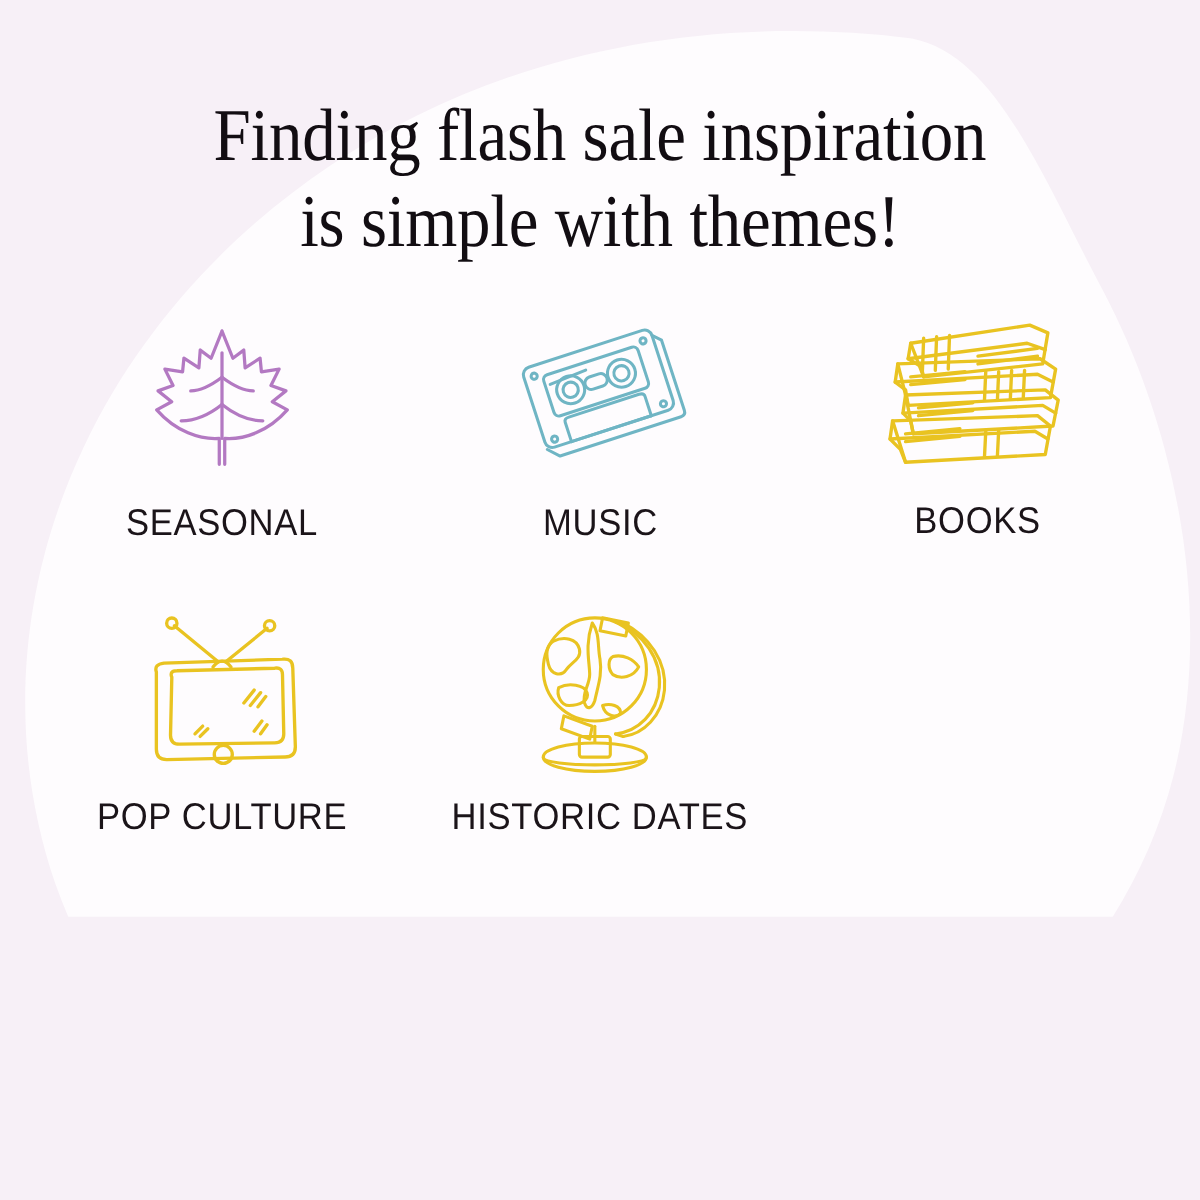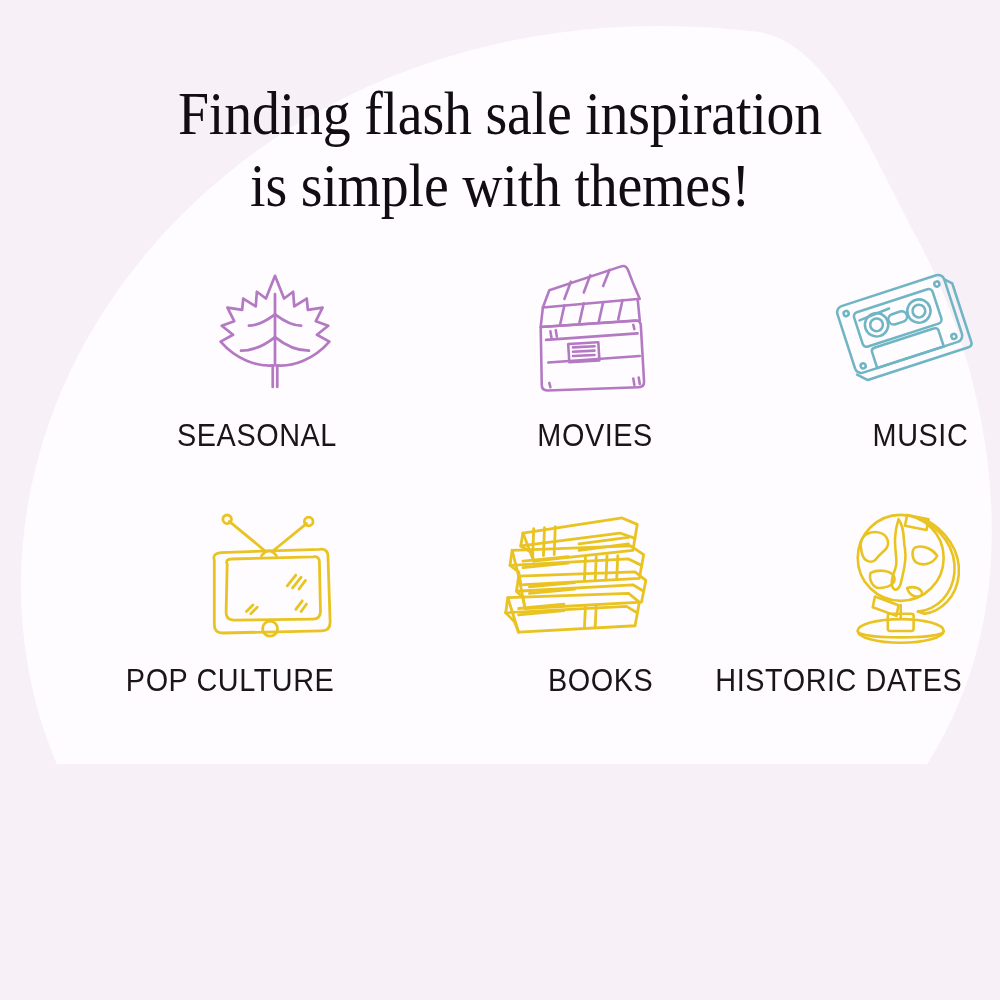--- a/index.html
+++ b/index.html
@@ -57,21 +57,21 @@
     left: 28px;
     width: 944px;
     display: grid;
     grid-template-columns: repeat(3, 1fr);
     grid-template-rows: repeat(3, 247px);
   }
   .cell {
     position: relative;
     display: flex;
     flex-direction: column;
-    align-items: flex-end;
+    align-items: center;
     justify-content: flex-start;
   }
   .icon-wrap {
     height: 152px;
     display: flex;
     align-items: center;
     justify-content: center;
   }
   .icon-wrap svg {
     display: block;
@@ -125,41 +125,20 @@
             <path d="M60 30 L60 93"></path>
             <path d="M60 48 C 52 54, 44 58, 37 58"></path>
             <path d="M60 48 C 68 54, 76 58, 83 58"></path>
             <path d="M60 68 C 50 76, 40 80, 30 80"></path>
             <path d="M60 68 C 70 76, 80 80, 90 80"></path>
           </svg>
         </div>
         <div class="cell-label">SEASONAL</div>
       </div>
 
-      <div class="cell r1">
-        <div class="icon-wrap">
-          <svg width="140" height="136" viewBox="0 0 130 126" fill="none" stroke="#b379c2" stroke-width="2.4" stroke-linecap="round" stroke-linejoin="round">
-
-            <path d="M22 62 L110 56 Q115 56 115 61 L118 113 Q118 118 113 118 L28 121 Q23 121 23 116 Z"></path>
-            <path d="M27 74 L112 68"></path>
-            <path d="M29 95 L114 89"></path>
-            <rect x="48" y="77" width="28" height="17" transform="rotate(-3.5 62 85)"></rect>
-            <path d="M52 81 L72 80 M52 85 L72 84 M52 89 L72 88"></path>
-
-            <path d="M22 62 L24 44 L112 36 L114 56 Z"></path>
-            <path d="M40 60 L44 42 M58 58 L62 40 M76 57 L80 39 M94 55 L98 37"></path>
-
-            <path d="M24 44 L30 28 L96 6 Q101 4 103 9 L108 22 L114 36"></path>
-            <path d="M44 36 L50 20 M62 30 L68 14 M80 24 L86 9"></path>
-
-            <path d="M31 66 L32 72 M36 65 L37 71 M108 110 L109 116 M113 109 L114 115 M30 114 L31 118 M108 60 L109 64"></path>
-          </svg>
-        </div>
-        <div class="cell-label">MOVIES</div>
-      </div>
 
 
       <div class="cell r2">
         <div class="icon-wrap">
           <svg width="142" height="126" viewBox="0 0 134 118" fill="none" stroke="#6fb5c4" stroke-width="2.4" stroke-linecap="round" stroke-linejoin="round">
             <g transform="rotate(-18 67 59)">
 
               <rect x="14" y="22" width="106" height="66" rx="6"></rect>
               <path d="M14 80 L120 80" opacity="0"></path>
 
@@ -183,20 +162,51 @@
               <circle cx="112" cy="82" r="2.4"></circle>
 
               <path d="M32 40 L62 38"></path>
             </g>
           </svg>
         </div>
         <div class="cell-label">MUSIC</div>
       </div>
 
 
+
+      <div class="cell r3">
+        <div class="icon-wrap">
+          <svg width="156" height="138" viewBox="0 0 144 128" fill="none" stroke="#e9c321" stroke-width="2.6" stroke-linecap="round" stroke-linejoin="round">
+
+            <path d="M20 26 L112 12 L126 18 L122 42 L30 52 Z"></path>
+            <path d="M20 26 L18 38 L28 44 L30 52"></path>
+            <path d="M18 38 L110 26 L124 31"></path>
+            <path d="M30 22 L29 48 M40 21 L39 47 M50 20 L49 46"></path>
+            <path d="M72 36 L118 30 M72 42 L118 36"></path>
+
+            <path d="M10 42 L120 38 L132 46 L128 68 L18 74 Z"></path>
+            <path d="M10 42 L8 56 L16 62 L18 74"></path>
+            <path d="M8 56 L118 50 L130 56"></path>
+            <path d="M78 48 L77 70 M88 48 L87 70 M98 47 L97 69 M108 47 L107 68"></path>
+            <path d="M20 52 L62 48 M20 58 L62 54"></path>
+
+            <path d="M16 66 L124 62 L134 70 L130 90 L22 96 Z"></path>
+            <path d="M16 66 L14 80 L20 86 L22 96"></path>
+            <path d="M14 80 L122 74 L132 80"></path>
+            <path d="M26 76 L68 72 M26 82 L68 78"></path>
+
+            <path d="M6 86 L118 82 L128 90 L124 112 L16 118 Z"></path>
+            <path d="M6 86 L4 100 L12 108 L16 118"></path>
+            <path d="M4 100 L116 94 L126 100"></path>
+            <path d="M16 96 L58 92 M16 102 L58 98"></path>
+            <path d="M78 94 L77 114 M88 93 L87 113"></path>
+          </svg>
+        </div>
+        <div class="cell-label">BOOKS</div>
+      </div>
 
       <div class="cell r3">
         <div class="icon-wrap">
           <svg width="148" height="140" viewBox="0 0 138 130" fill="none" stroke="#e9c321" stroke-width="2.6" stroke-linecap="round" stroke-linejoin="round">
 
             <path d="M66 44 L32 16"></path>
             <path d="M72 44 L104 18"></path>
             <circle cx="30" cy="14" r="4"></circle>
             <circle cx="106" cy="16" r="4"></circle>
             <path d="M62 48 q7 -9 14 0"></path>
@@ -210,51 +220,20 @@
             <path d="M94 66 L86 76 M99 68 L91 78 M103 71 L97 79"></path>
             <path d="M100 90 L94 98 M104 93 L99 100"></path>
             <path d="M54 94 L48 100 M58 96 L52 102"></path>
           </svg>
         </div>
         <div class="cell-label">POP CULTURE</div>
       </div>
 
       <div class="cell r3">
         <div class="icon-wrap">
-          <svg width="156" height="138" viewBox="0 0 144 128" fill="none" stroke="#e9c321" stroke-width="2.6" stroke-linecap="round" stroke-linejoin="round">
-
-            <path d="M20 26 L112 12 L126 18 L122 42 L30 52 Z"></path>
-            <path d="M20 26 L18 38 L28 44 L30 52"></path>
-            <path d="M18 38 L110 26 L124 31"></path>
-            <path d="M30 22 L29 48 M40 21 L39 47 M50 20 L49 46"></path>
-            <path d="M72 36 L118 30 M72 42 L118 36"></path>
-
-            <path d="M10 42 L120 38 L132 46 L128 68 L18 74 Z"></path>
-            <path d="M10 42 L8 56 L16 62 L18 74"></path>
-            <path d="M8 56 L118 50 L130 56"></path>
-            <path d="M78 48 L77 70 M88 48 L87 70 M98 47 L97 69 M108 47 L107 68"></path>
-            <path d="M20 52 L62 48 M20 58 L62 54"></path>
-
-            <path d="M16 66 L124 62 L134 70 L130 90 L22 96 Z"></path>
-            <path d="M16 66 L14 80 L20 86 L22 96"></path>
-            <path d="M14 80 L122 74 L132 80"></path>
-            <path d="M26 76 L68 72 M26 82 L68 78"></path>
-
-            <path d="M6 86 L118 82 L128 90 L124 112 L16 118 Z"></path>
-            <path d="M6 86 L4 100 L12 108 L16 118"></path>
-            <path d="M4 100 L116 94 L126 100"></path>
-            <path d="M16 96 L58 92 M16 102 L58 98"></path>
-            <path d="M78 94 L77 114 M88 93 L87 113"></path>
-          </svg>
-        </div>
-        <div class="cell-label">BOOKS</div>
-      </div>
-
-      <div class="cell r3">
-        <div class="icon-wrap">
           <svg width="134" height="144" viewBox="0 0 124 134" fill="none" stroke="#e9c321" stroke-width="2.4" stroke-linecap="round" stroke-linejoin="round">
 
             <circle cx="58" cy="52" r="40"></circle>
 
             <path d="M74 15 C 96 24, 110 44, 108 66 C 106 86, 92 100, 74 102"></path>
             <path d="M80 16 C 100 26, 114 46, 112 68 C 110 88, 96 102, 80 104"></path>
             <path d="M74 15 L80 16 M74 102 L80 104"></path>
 
             <path d="M64 12 L84 16 L82 26 L62 22 Z"></path>
             <path d="M34 88 L56 96 L54 106 L32 98 Z"></path>

